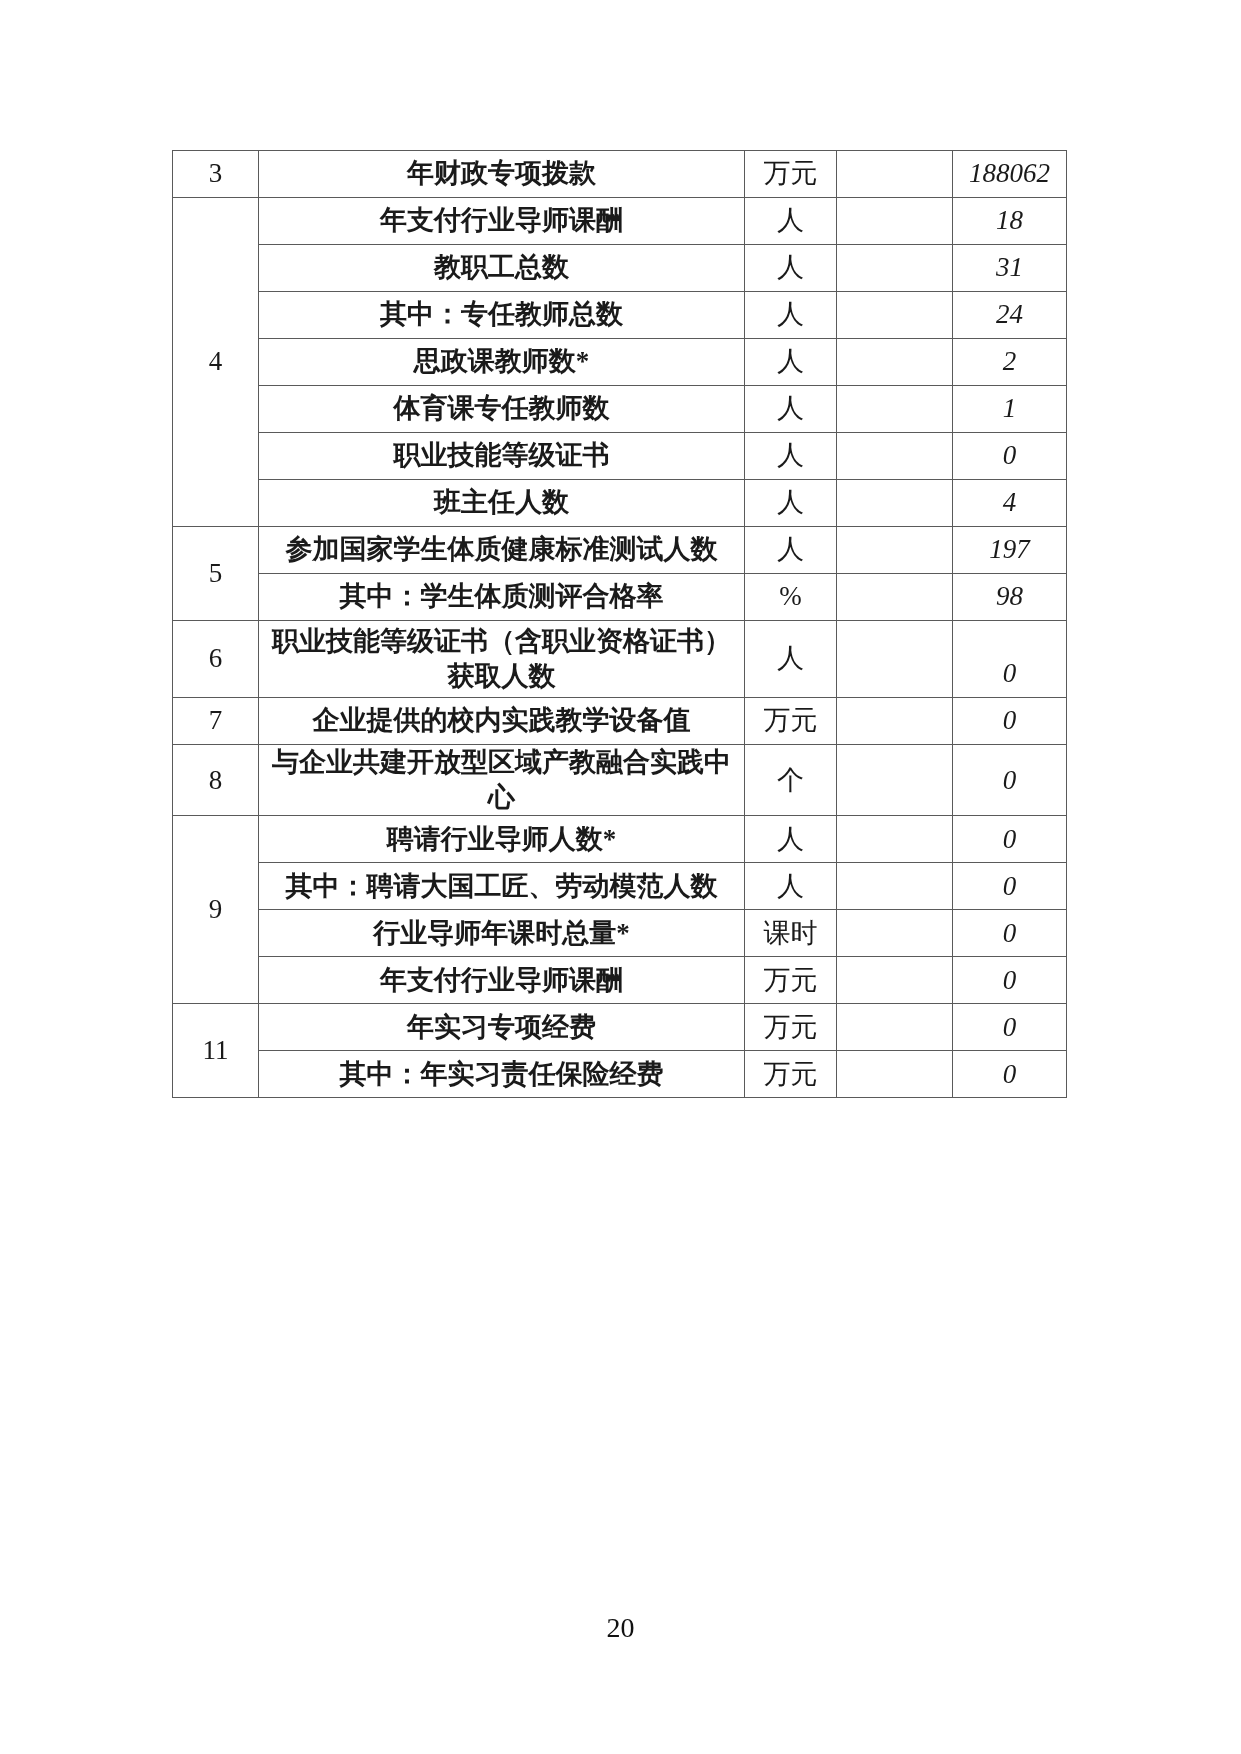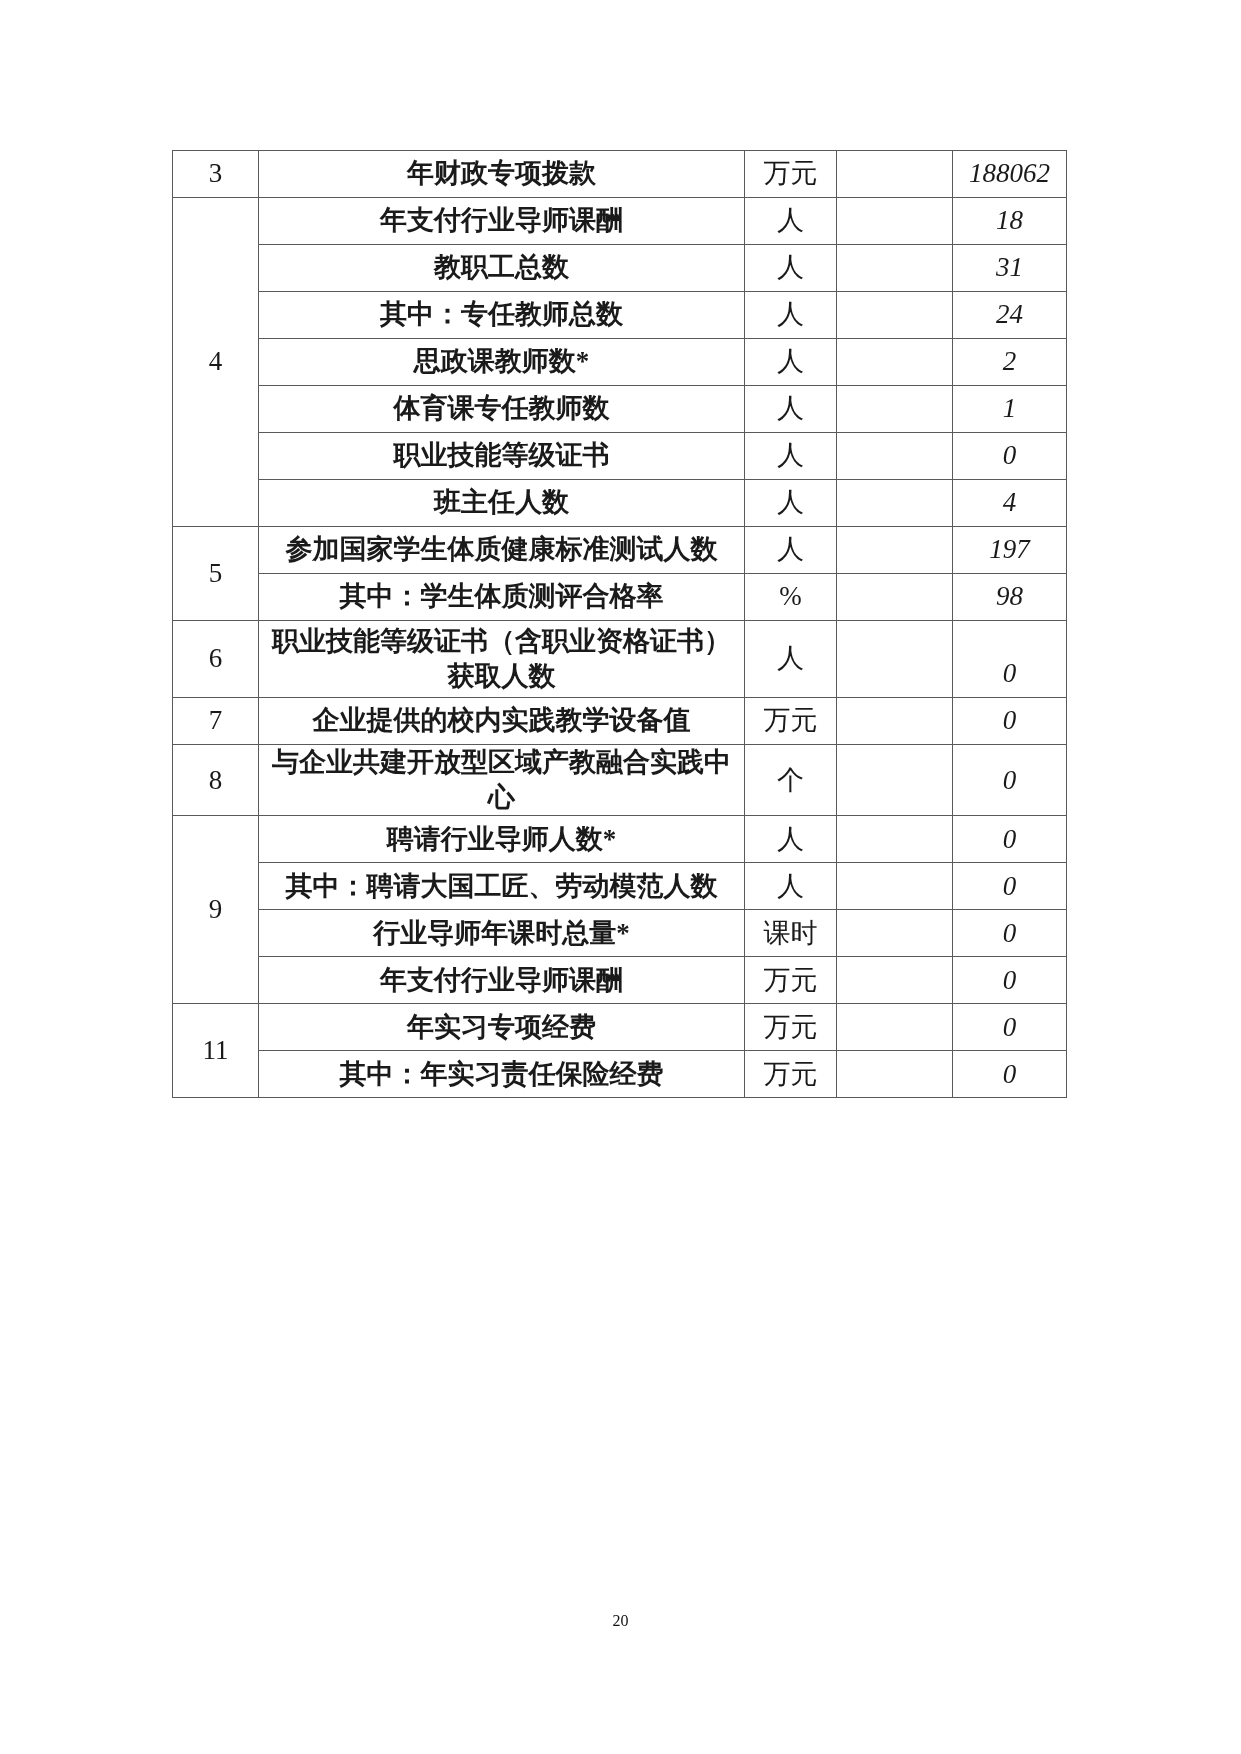--- a/index.html
+++ b/index.html
@@ -45,21 +45,21 @@
   td.col-ind     { width: 477px; font-weight: bold; }
   td.col-unit    { width: 83px; margin-top: 44px;  }
   td.col-blank   { width: 107px; }
   td.col-value   { width: 105px; font-style: italic; }
   .page-number {
     position: absolute;
     top: 1612px;
     left: 0;
     width: 100%;
     text-align: center;
-    font-size: 16px;
+    font-size: 28px;
     color: #111111;
   }
 </style>
 </head>
 <body>
 
 <table class="stats-table">
   <colgroup>
     <col style="width:85px">
     <col style="width:485px">

